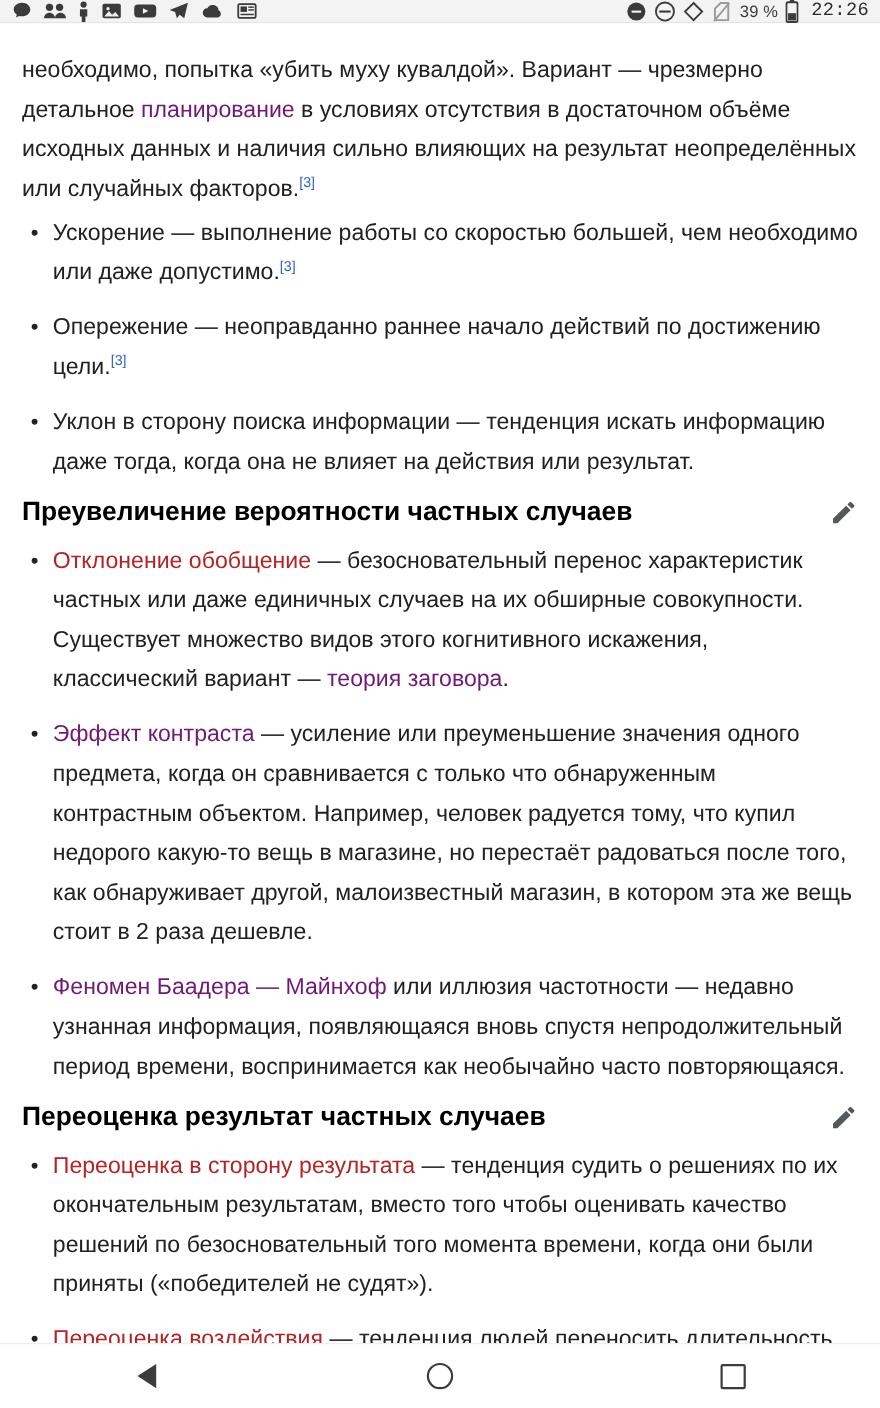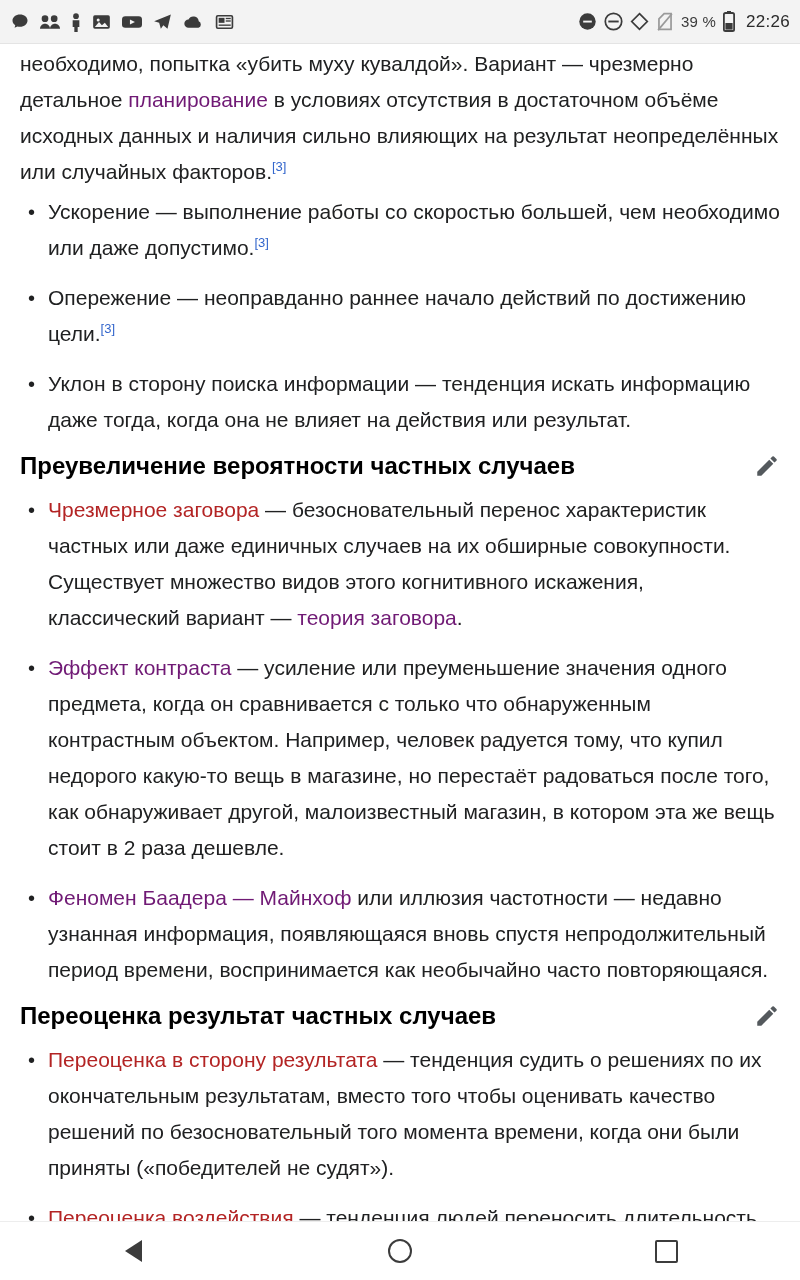--- a/index.html
+++ b/index.html
@@ -11,21 +11,21 @@
     width: 800px;
     height: 1280px;
     position: relative;
     font-family: "Liberation Sans", sans-serif;
     overflow: hidden;
     color: #202122;
   }
 
   
   .statusbar {
-    height: 44px;
+    height: 21px;
     background: #f3f3f3;
     display: flex;
     align-items: center;
     padding: 0 10px;
     box-sizing: border-box;
     border-bottom: 1px solid #e4e4e4;
   }
   .status-left {
     display: flex;
     align-items: center;
@@ -45,20 +45,21 @@
   .batt-text {
     font-size: 15px;
     color: #3b3b3b;
     letter-spacing: 0.2px;
   }
   .clock {
     font-size: 17px;
     color: #2b2b2b;
     margin-left: 4px;
     letter-spacing: 0.3px;
+    font-family: Liberation Mono, monospace;
   }
 
   
   .content {
     position: absolute;
     top: 34px;
     left: 0;
     right: 0;
     bottom: 58px;
     overflow: hidden;
@@ -287,21 +288,21 @@
     <span class="htext">Преувеличение вероятности частных случаев</span>
     <span class="edit-pencil">
       <svg width="26" height="26" viewBox="0 0 24 24">
         <path fill="#54595d" d="M3 17.25V21h3.75L17.8 9.94l-3.75-3.75L3 17.25zM20.7 7.04a1 1 0 000-1.41l-2.34-2.34a1 1 0 00-1.41 0l-1.83 1.83 3.75 3.75 1.83-1.83z"></path>
       </svg>
     </span>
   </h2>
 
   <ul class="bullets">
     <li>
-      <a class="wl-red" href="#">Чрезмерное заговора</a><span> — безосновательный перенос характеристик частных или даже единичных случаев на их обширные совокупности. Существует множество видов этого когнитивного искажения, классический вариант — </span><a class="wl" href="#">теория заговора</a><span>.</span>
+      <a class="wl-red" href="#">Отклонение обобщение</a><span> — безосновательный перенос характеристик частных или даже единичных случаев на их обширные совокупности. Существует множество видов этого когнитивного искажения, классический вариант — </span><a class="wl" href="#">теория заговора</a><span>.</span>
     </li>
     <li>
       <a class="wl" href="#">Эффект контраста</a><span> — усиление или преуменьшение значения одного предмета, когда он сравнивается с только что обнаруженным контрастным объектом. Например, человек радуется тому, что купил недорого какую-то вещь в магазине, но перестаёт радоваться после того, как обнаруживает другой, малоизвестный магазин, в котором эта же вещь стоит в 2 раза дешевле.</span>
     </li>
     <li>
       <a class="wl" href="#">Феномен Баадера — Майнхоф</a><span> или иллюзия частотности — недавно узнанная информация, появляющаяся вновь спустя непродолжительный период времени, воспринимается как необычайно часто повторяющаяся.</span>
     </li>
   </ul>
 
   <h2 class="section">

